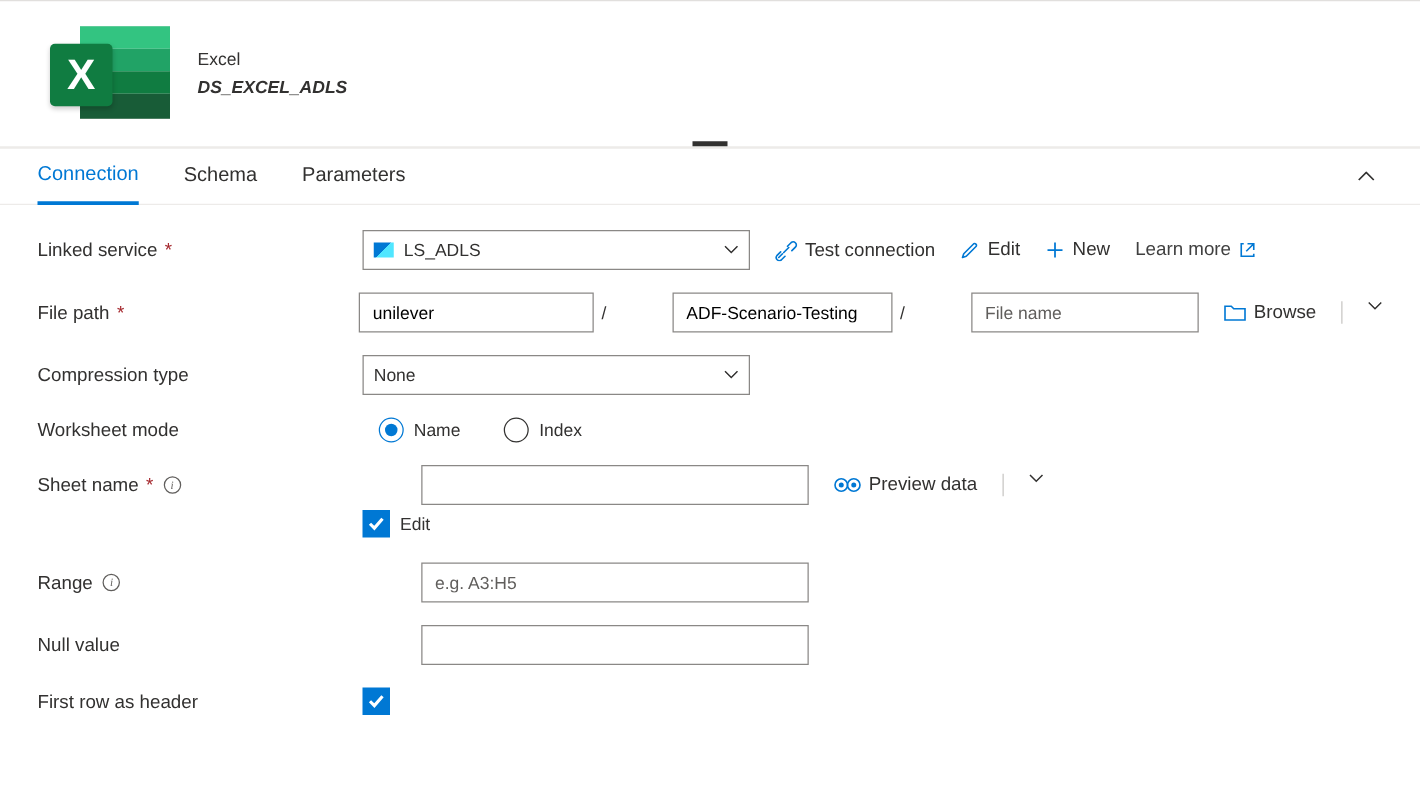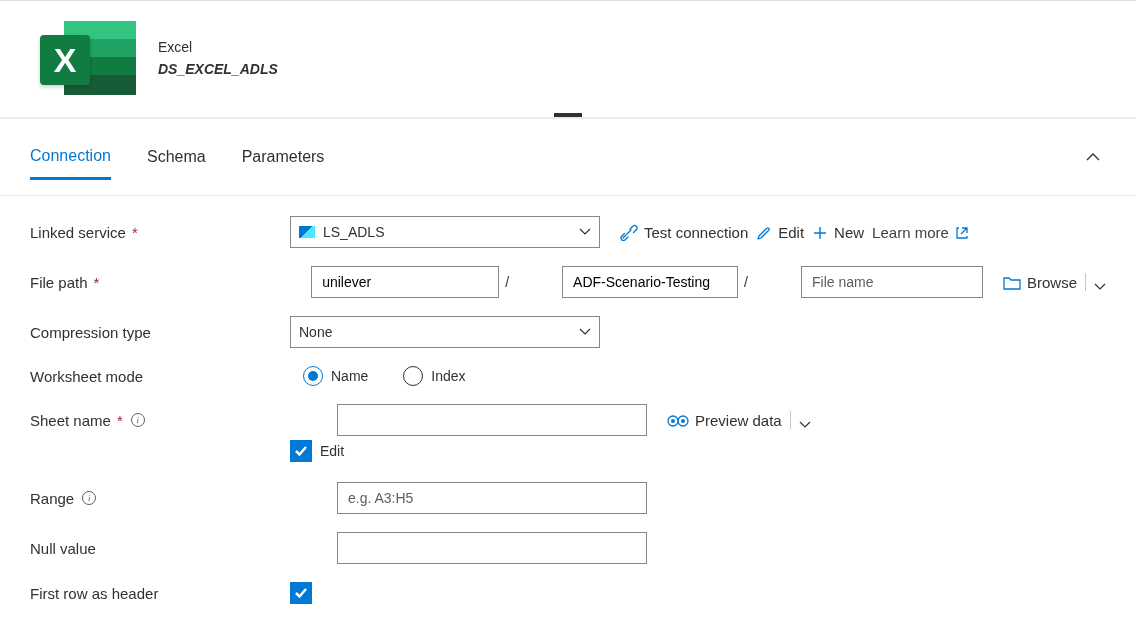--- a/index.html
+++ b/index.html
@@ -50,21 +50,21 @@
       font-weight:700;
       box-shadow: 0 2px 4px rgba(0,0,0,0.2);
     }
     .header-text .type { font-size: 14px; color:#323130; }
     .header-text .name { font-size: 14px; font-weight: 700; margin-top: 6px; font-style: italic; }
     .tabbar {
       display:flex;
       align-items:center;
       border-top: 2px solid #edebe9;
       border-bottom: 1px solid #edebe9;
-      padding: 16px 30px;
+      padding: 0 30px;
       position: relative;
       background:#fff;
     }
     .tabbar::before {
       content:"";
       position:absolute;
       top:-6px;
       left: 50%;
       width: 28px;
       height: 4px;
@@ -146,21 +146,21 @@
       border:1px solid #8a8886;
       height:32px;
       padding:0 10px;
       font-size:14px;
       font-family:inherit;
       background:#fff;
       margin-left:47px;
     }
     .textinput::placeholder { color:#605e5c; }
     .slash { margin: 0 6px; color:#323130; }
-    .actions { display:flex; align-items:flex-end; gap: 8px; margin-left: 20px; }
+    .actions { display:flex; align-items:flex-start; gap: 20px; margin-left: 20px; }
     .action {
       display:flex;
       align-items:center;
       gap:6px;
       color:#323130;
       cursor:pointer;
       font-size:15px;
     }
     .action.link { color:#404040; }
     .divider { width:1px; height:18px; background:#c8c6c4; }

